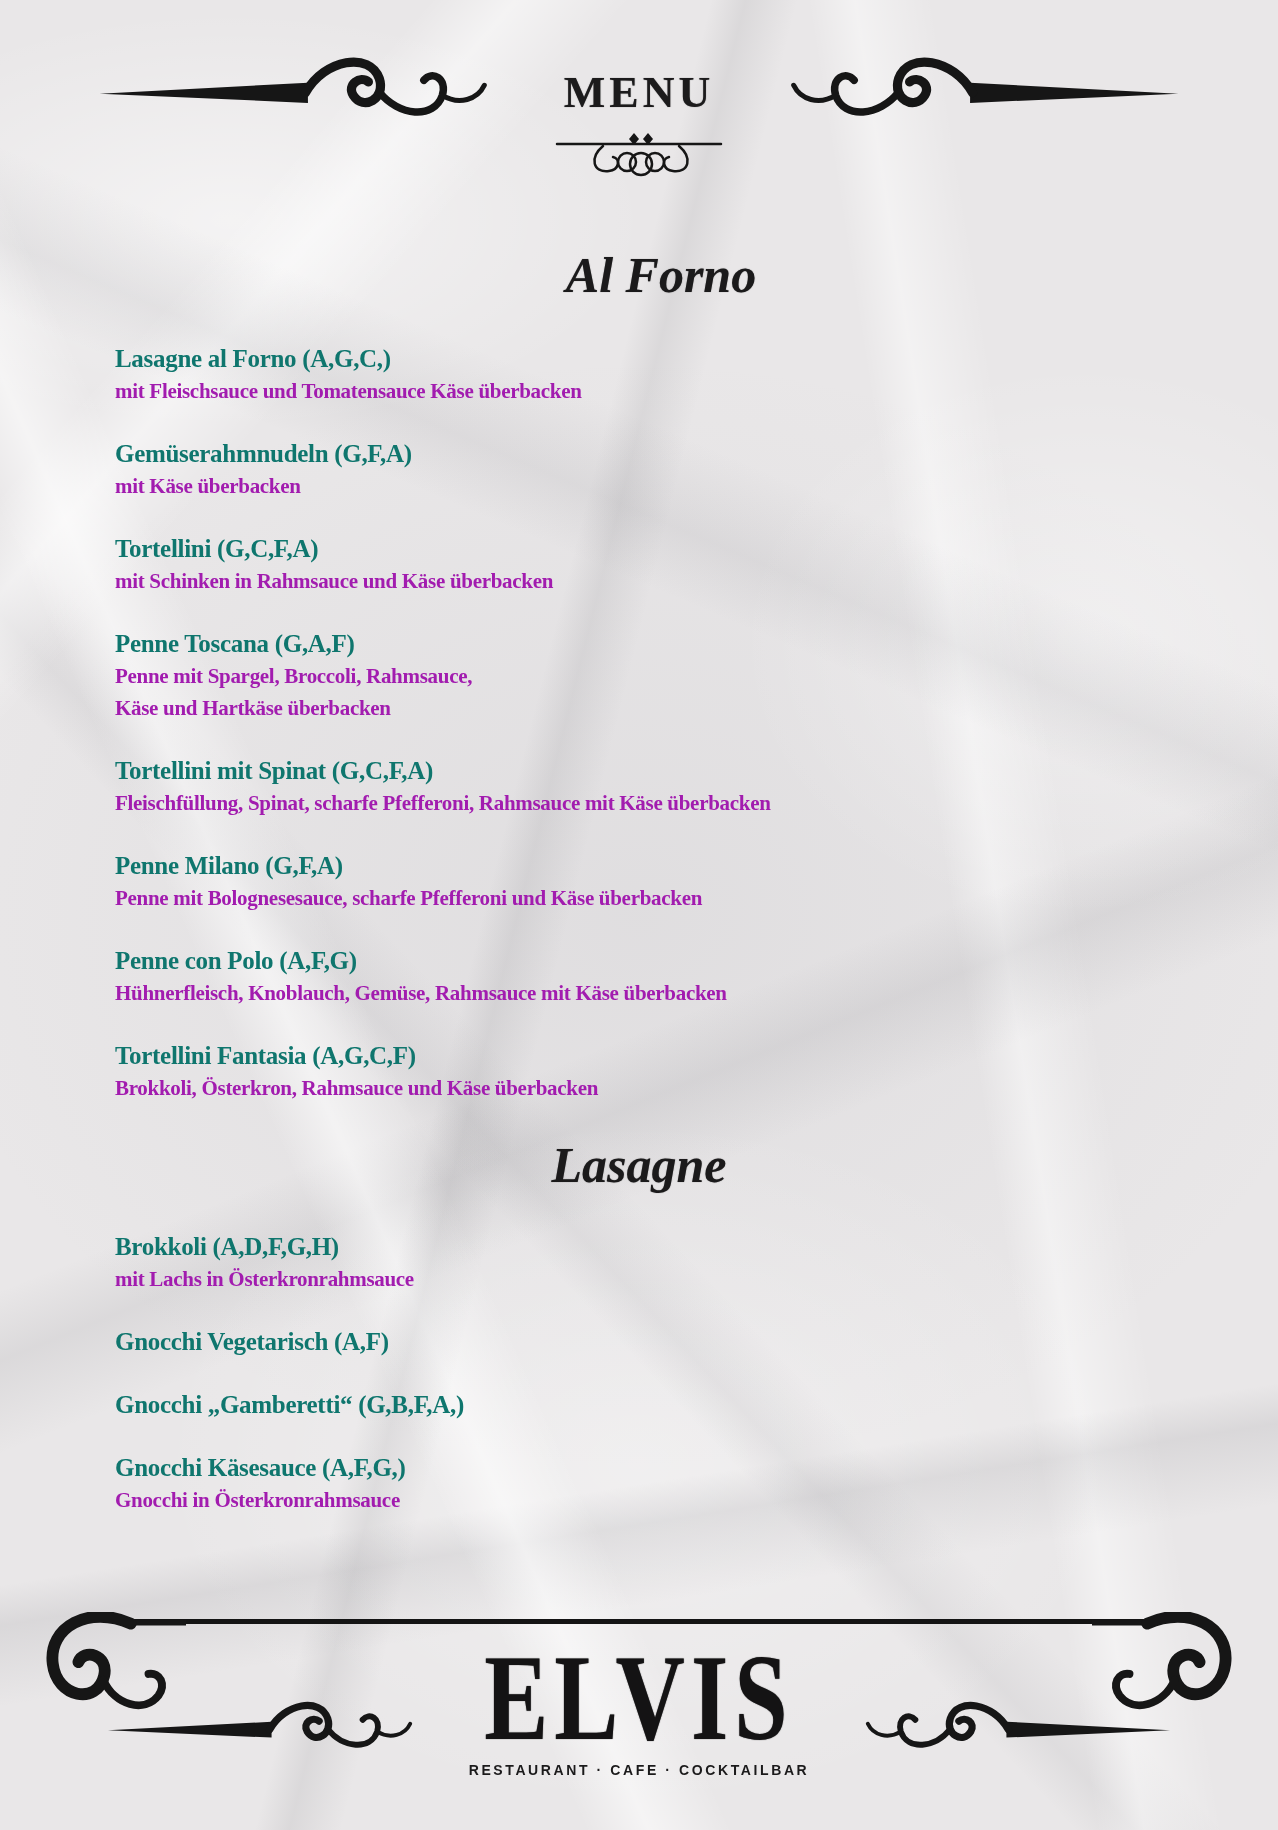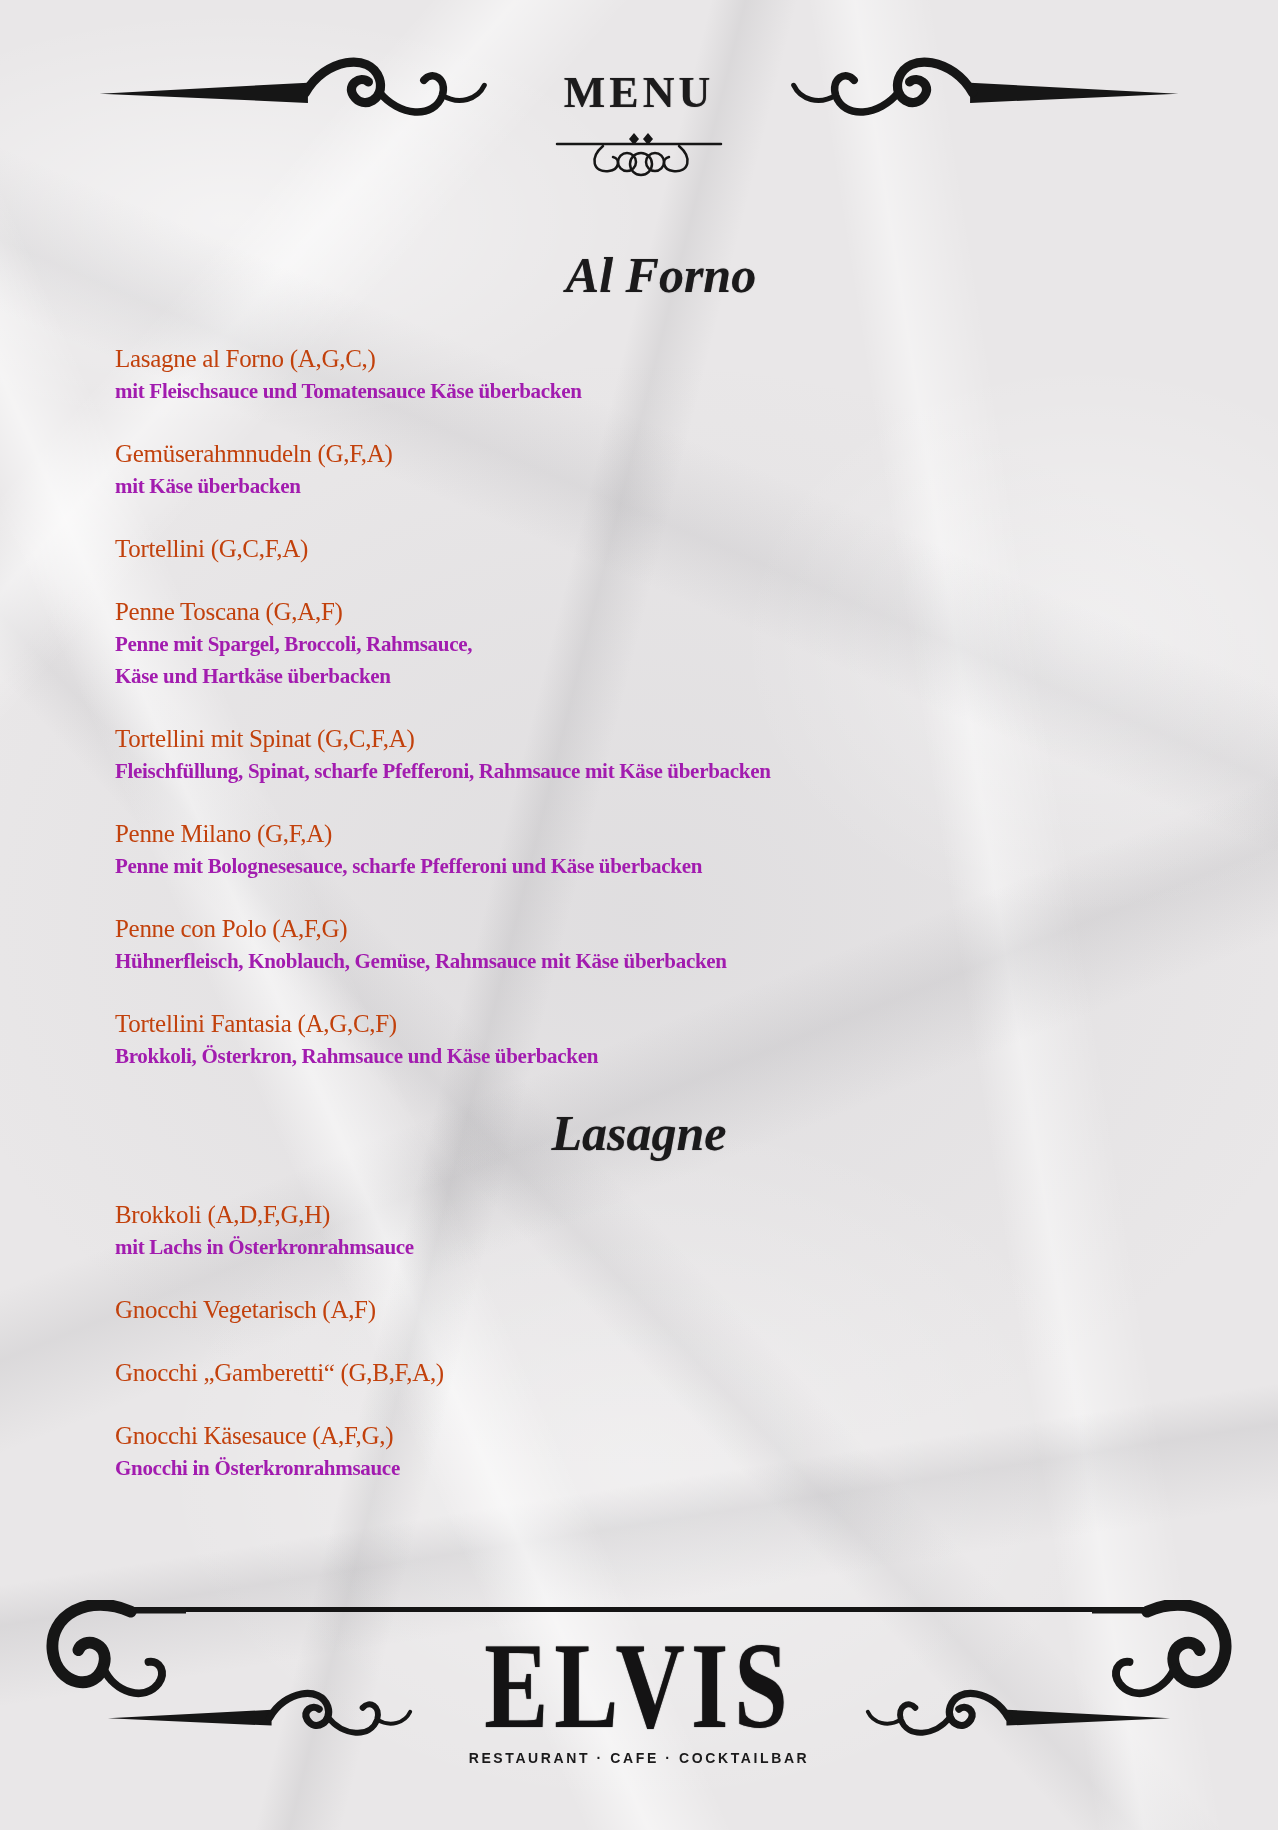--- a/index.html
+++ b/index.html
@@ -42,30 +42,30 @@
   .section-title{
     margin:0;text-align:center;font-size:50px;line-height:62px;
     font-style:italic;font-weight:bold;color:#1b1a1b;
     text-shadow:0 0 1px rgba(20,20,20,.5);
   }
   .menu-section:nth-child(1) .section-title{margin-top:58px;margin-bottom:36px;padding-left:44px;}
   .menu-section:nth-child(2) .section-title{margin-top:28px;margin-bottom:34px;}
   .section-items{padding-left:115px;padding-right:90px;}
   .menu-item{margin-bottom:30px;}
   .item-name{
-    font-size:25px;line-height:33px;font-weight:normal;letter-spacing:-0.3px;
-    color:#c2410c;
+    font-size:25px;line-height:33px;font-weight:bold;letter-spacing:-0.3px;
+    color:#0f766e;
   }
   .item-desc{
     font-size:21px;line-height:32px;font-weight:bold;letter-spacing:-0.3px;
     color:#a21caf;
   }
 
   
-  .menu-footer{position:absolute;left:0;right:0;bottom:16px;height:242px;}
+  .menu-footer{position:absolute;left:0;right:0;bottom:4px;height:242px;}
   .footer-rule{position:absolute;top:35px;left:112px;right:112px;height:5px;background:#141414;}
   .corner-scroll{position:absolute;top:28px;width:148px;height:115px;}
   .corner-scroll.left{left:38px;}
   .corner-scroll.right{right:38px;transform:scaleX(-1);}
   .footer-center{position:absolute;top:50px;left:0;right:0;display:flex;align-items:center;justify-content:center;gap:26px;}
   .footer-flourish{width:360px;height:66px;margin-top:46px;flex:0 0 auto;}
   .footer-flourish.flip{transform:scaleX(-1);}
   .brand-block{text-align:center;}
   .brand-name{
     font-size:96px;line-height:100px;font-weight:bold;letter-spacing:6px;
@@ -122,20 +122,23 @@
 
   <div class="menu-item">
     <div class="item-name">Gemüserahmnudeln (G,F,A)</div>
     <div class="item-descs">
             <div class="item-desc">mit Käse überbacken</div>
           </div>
   </div>
 
   <div class="menu-item">
     <div class="item-name">Tortellini (G,C,F,A)</div>
+    <div class="item-descs">
+            <div class="item-desc">mit Schinken in Rahmsauce und Käse überbacken</div>
+          </div>
   </div>
 
   <div class="menu-item">
     <div class="item-name">Penne Toscana (G,A,F)</div>
     <div class="item-descs">
             <div class="item-desc">Penne mit Spargel, Broccoli, Rahmsauce,</div>
             <div class="item-desc">Käse und Hartkäse überbacken</div>
           </div>
   </div>
 

